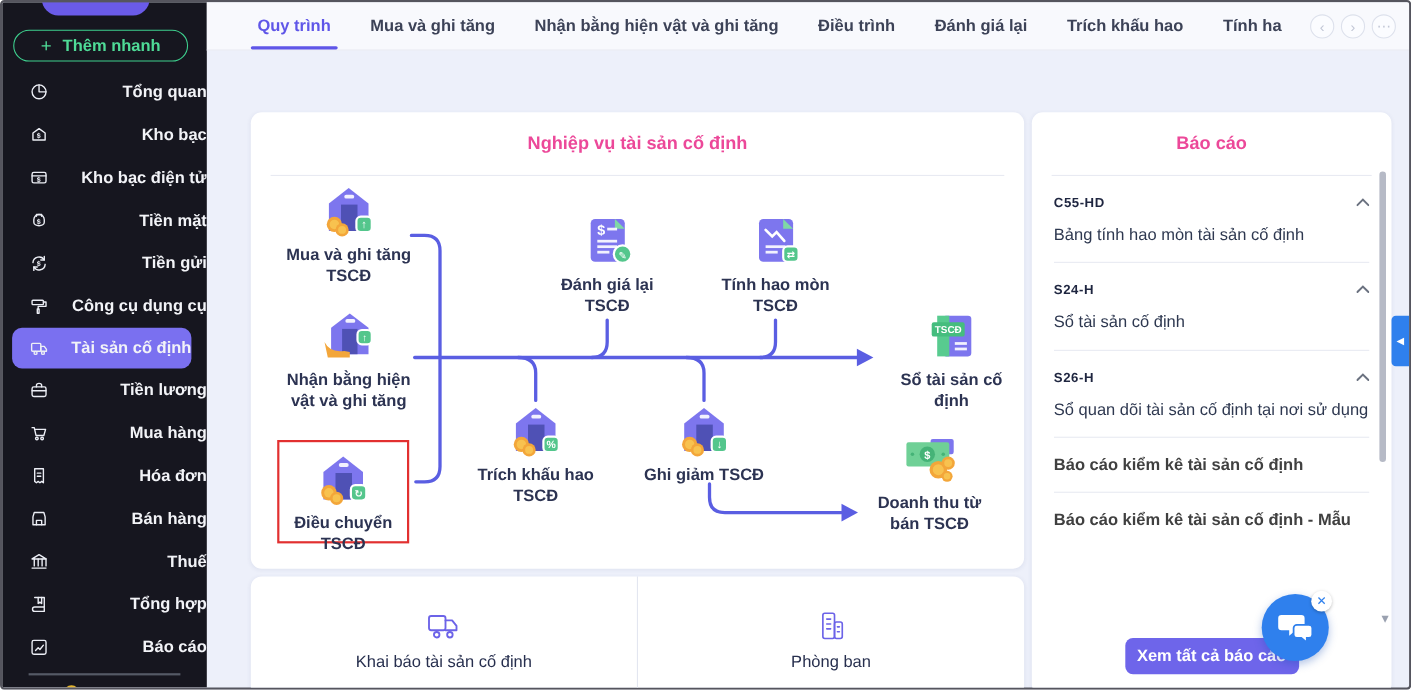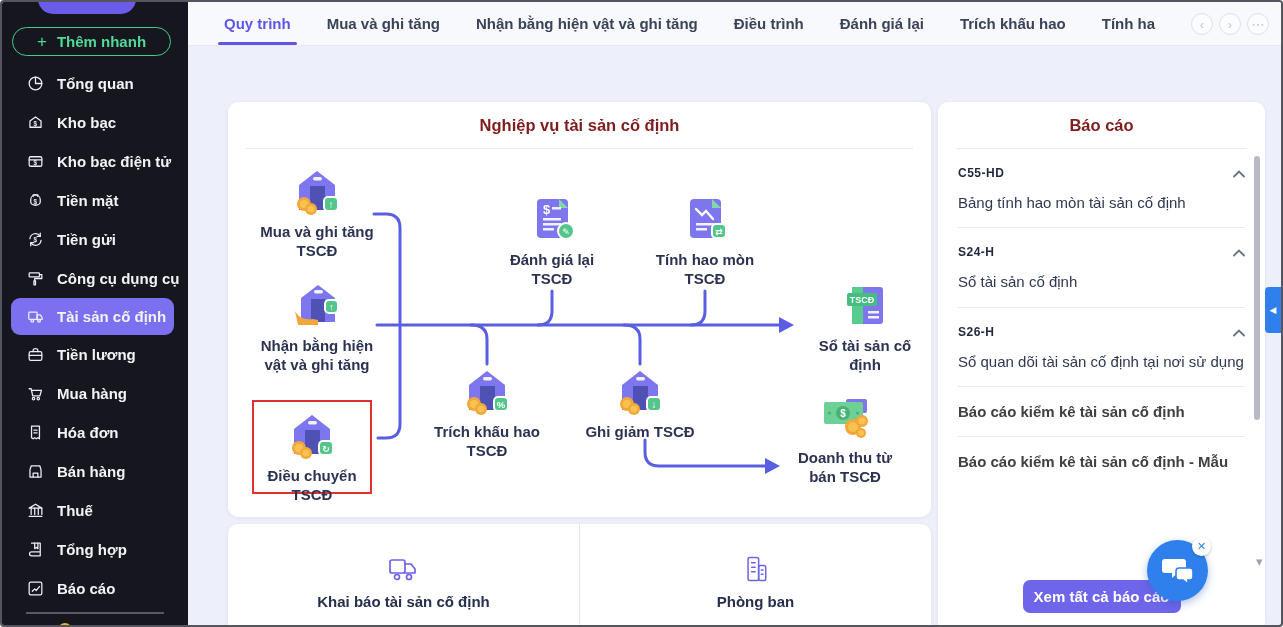--- a/index.html
+++ b/index.html
@@ -9,56 +9,56 @@
 
   
   .sidebar { position:relative; width:186px; flex:0 0 186px; background:#16161f; color:#fff; overflow:hidden; }
   .logo-blob { position:absolute; left:36px; top:-18px; width:98px; height:30px; border-radius:15px; background:#6a5be8; }
   .quick-add { position:absolute; left:10px; top:25px; width:159px; height:29px; border:1.5px solid #3ecf8e;
                border-radius:16px; color:#4fdb97; font-size:15px; font-weight:bold; display:flex;
                align-items:center; justify-content:center; gap:10px; cursor:pointer; background:transparent; }
   .quick-add .plus { font-size:17px; font-weight:normal; }
   .nav { position:absolute; top:62px; left:0; right:0; }
   .nav-item { height:39px; display:flex; align-items:center; gap:12px; padding-left:24px;
-              font-size:15px; font-weight:600; color:#f2f3f7; cursor:pointer; }
+              font-size:15px; font-weight:600; color:#f2f3f7; cursor:pointer;justify-content:space-between; }
   .nav-item.active { background:#7a70f0; border-radius:9px; margin:0 14px 0 9px; padding-left:15px; height:37px; }
   .nav-item svg { width:19px; height:19px; flex:0 0 19px; stroke:#eceef5; stroke-width:1.6; fill:none;
                   stroke-linecap:round; stroke-linejoin:round; }
   .nav-item svg text { fill:#eceef5; stroke:none; font-size:8px; font-weight:bold; }
   .side-divider { position:absolute; left:24px; right:24px; top:610px; height:2px; background:#555a66; border:none; }
   .side-dot { position:absolute; left:56px; top:621px; width:14px; height:14px; border-radius:50%; background:#e4b52e; }
 
   
   .main { position:relative; flex:1; height:100%; }
   .tabbar { position:relative; height:44px; background:#f8f9fd; border-bottom:1px solid #e7eaf2;
-            display:flex; align-items:stretch; gap:36px; padding-left:36px; }
+            display:flex; align-items:stretch; gap:36px; padding-left:46px; }
   .tab { position:relative; display:flex; align-items:center; font-size:15px; font-weight:600; color:#3c4257; cursor:pointer; white-space:nowrap; }
   .tab.active { color:#5f56e8; }
   .tab.active::after { content:""; position:absolute; left:-6px; right:-6px; bottom:0; height:3px; border-radius:2px; background:#5f56e8; }
   .tab-nav { position:absolute; right:12px; top:11px; display:flex; gap:6px; }
   .tab-nav .circ { width:22px; height:22px; border-radius:50%; border:1px solid #dde1ec; color:#c2c7d6;
                    display:flex; align-items:center; justify-content:center; font-size:13px; background:#fbfcff; cursor:pointer; }
 
   .card { position:absolute; background:#fff; border-radius:10px; box-shadow:0 1px 4px rgba(45,55,110,.07); }
-  .card-header { margin:0 18px; height:47px; display:flex; align-items:center; justify-content:center;
-                 border-bottom:1px solid #e8eaf2; font-size:16.5px; font-weight:bold; color:#7f1d1d; }
+  .card-header { margin:0 18px; height:58px; display:flex; align-items:center; justify-content:center;
+                 border-bottom:1px solid #e8eaf2; font-size:16.5px; font-weight:bold; color:#ec4899; }
 
   
   .process-card { left:40px; top:100px; width:703px; height:415px; }
   .diagram { position:absolute; inset:0; }
   .wires { position:absolute; left:0; top:0; }
   .node { position:absolute; width:130px; display:flex; flex-direction:column; align-items:center; gap:7px; cursor:pointer; }
   .node .nlabel { font-size:15px; font-weight:600; color:#2c3352; text-align:center; line-height:1.25; max-width:122px; }
   .red-box { position:absolute; left:24px; top:298px; width:120px; height:94px; border:2px solid #e23030; }
 
   
   .shortcut-card { left:40px; top:522px; width:703px; height:110px; display:flex; }
   .shortcut { flex:1; display:flex; flex-direction:column; align-items:center; justify-content:center; gap:9px; cursor:pointer; padding-top:6px; }
   .shortcut + .shortcut { border-left:1px solid #e3e6f0; }
-  .shortcut .slabel { font-size:15px; font-weight:bold; color:#272f4e; }
+  .shortcut .slabel { font-size:15px; font-weight:normal; color:#272f4e; }
   .shortcut svg { stroke:#6c63e8; stroke-width:1.7; fill:none; stroke-linecap:round; stroke-linejoin:round; }
 
   
   .reports-card { left:750px; top:100px; width:515px; height:530px; max-width:515px; width:515px; }
   .reports-card { width:515px; } 
   .reports-card { width:327px; }
   .reports-list { margin:0 20px; height:322px; overflow:hidden; }
   .report-item { padding:15px 0 14px; border-bottom:1px solid #e8eaf2; }
   .report-head { display:flex; align-items:center; justify-content:space-between; }
   .report-code { font-size:12px; font-weight:bold; color:#1f2640; letter-spacing:.5px; }

